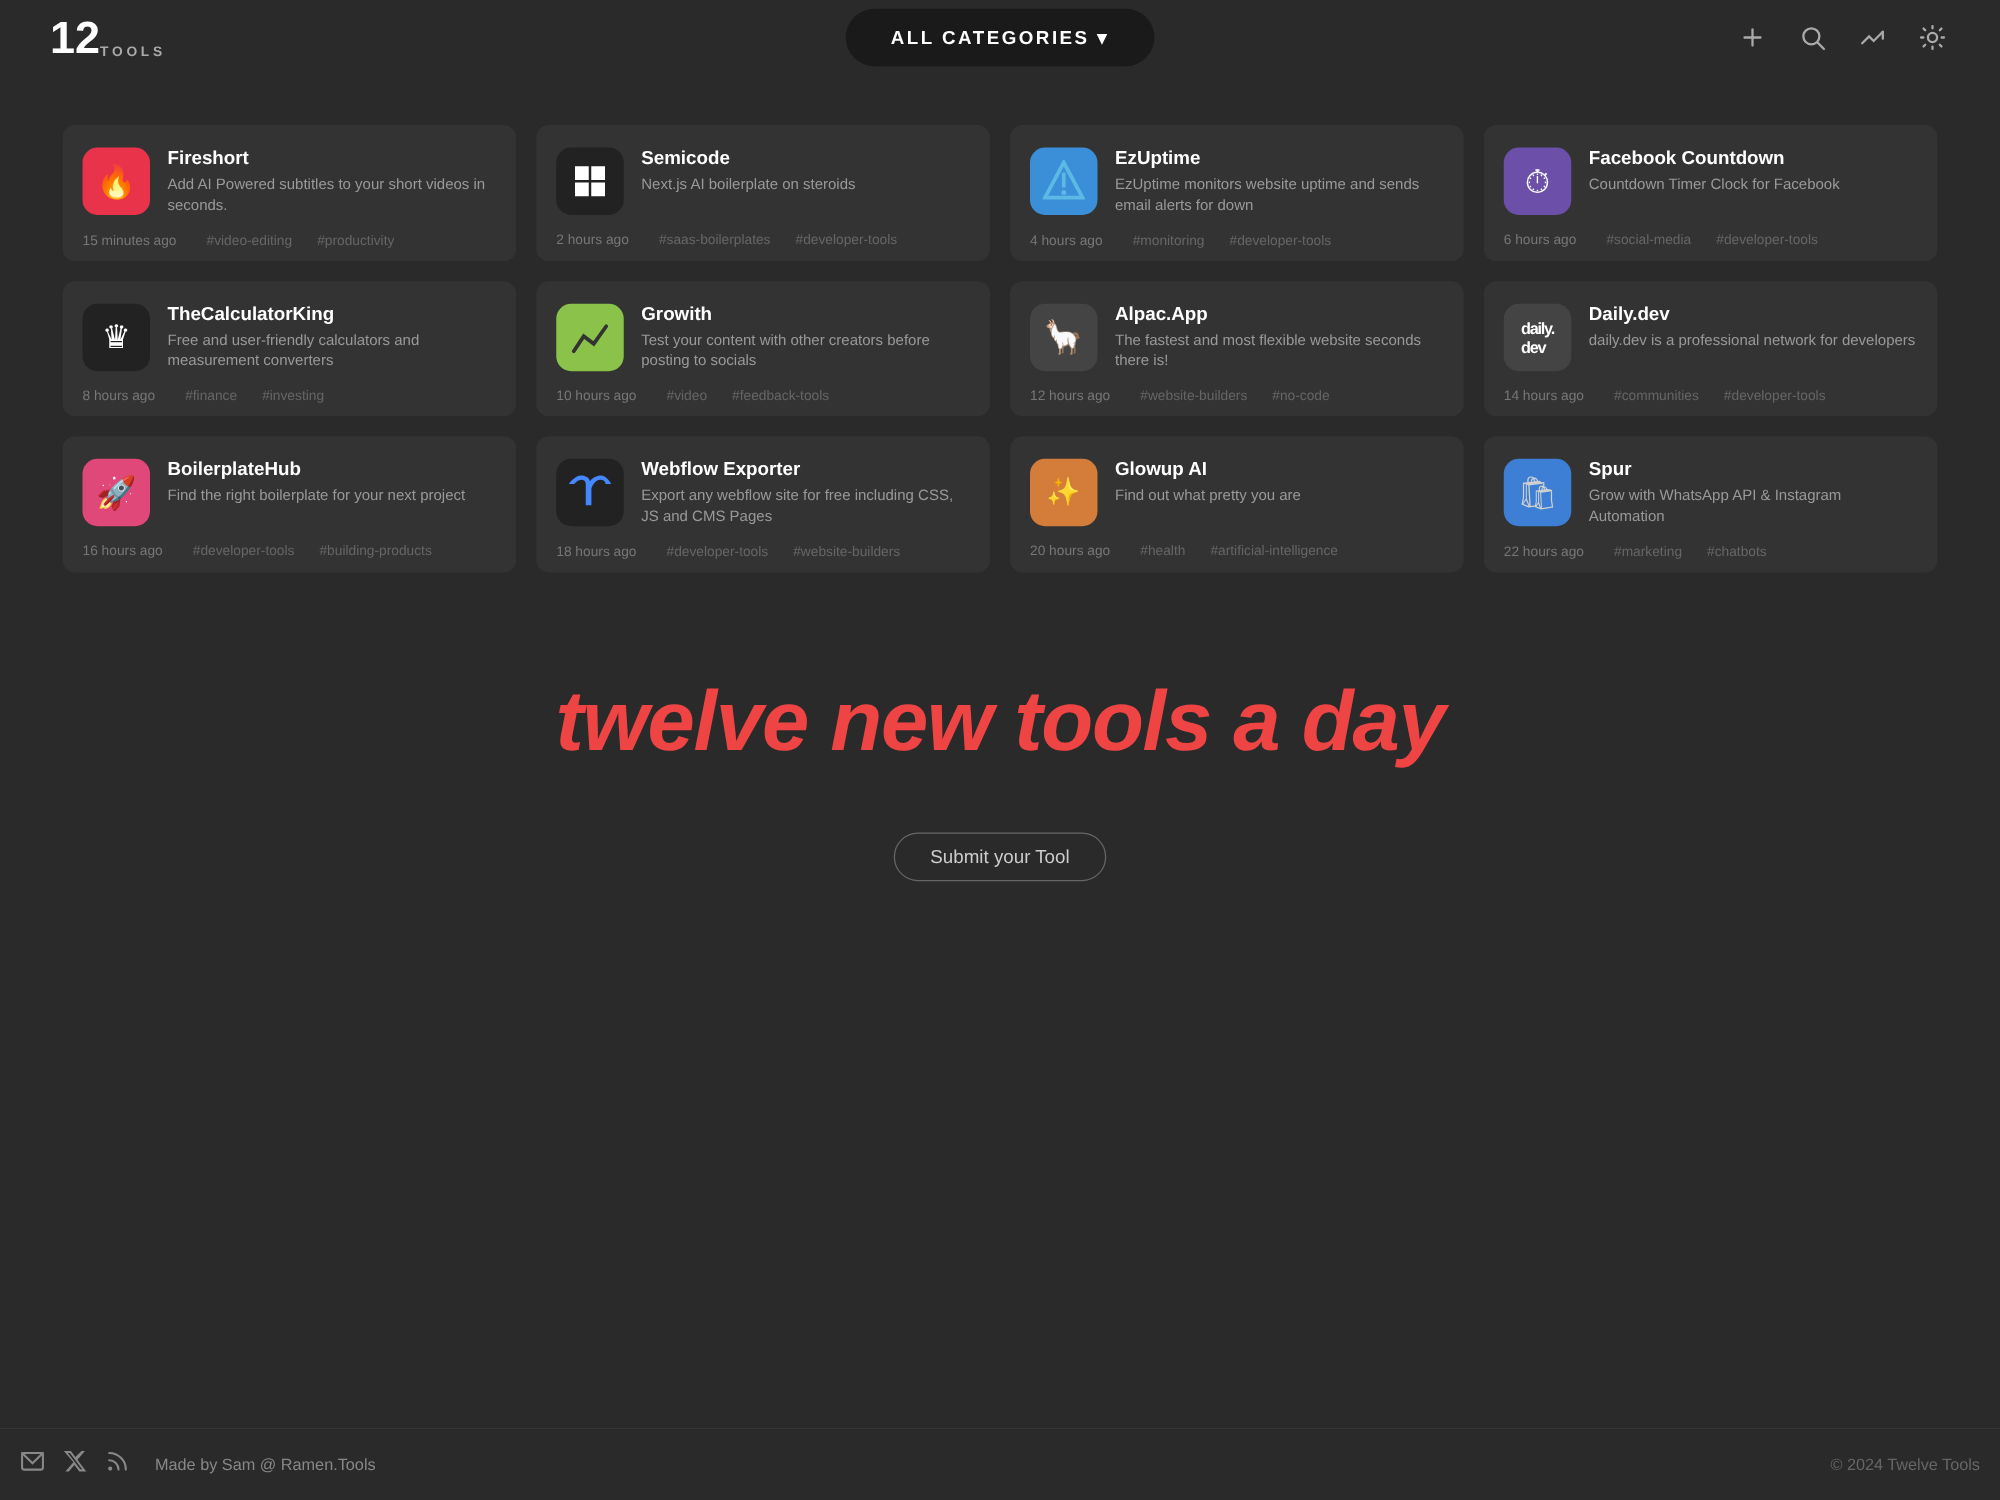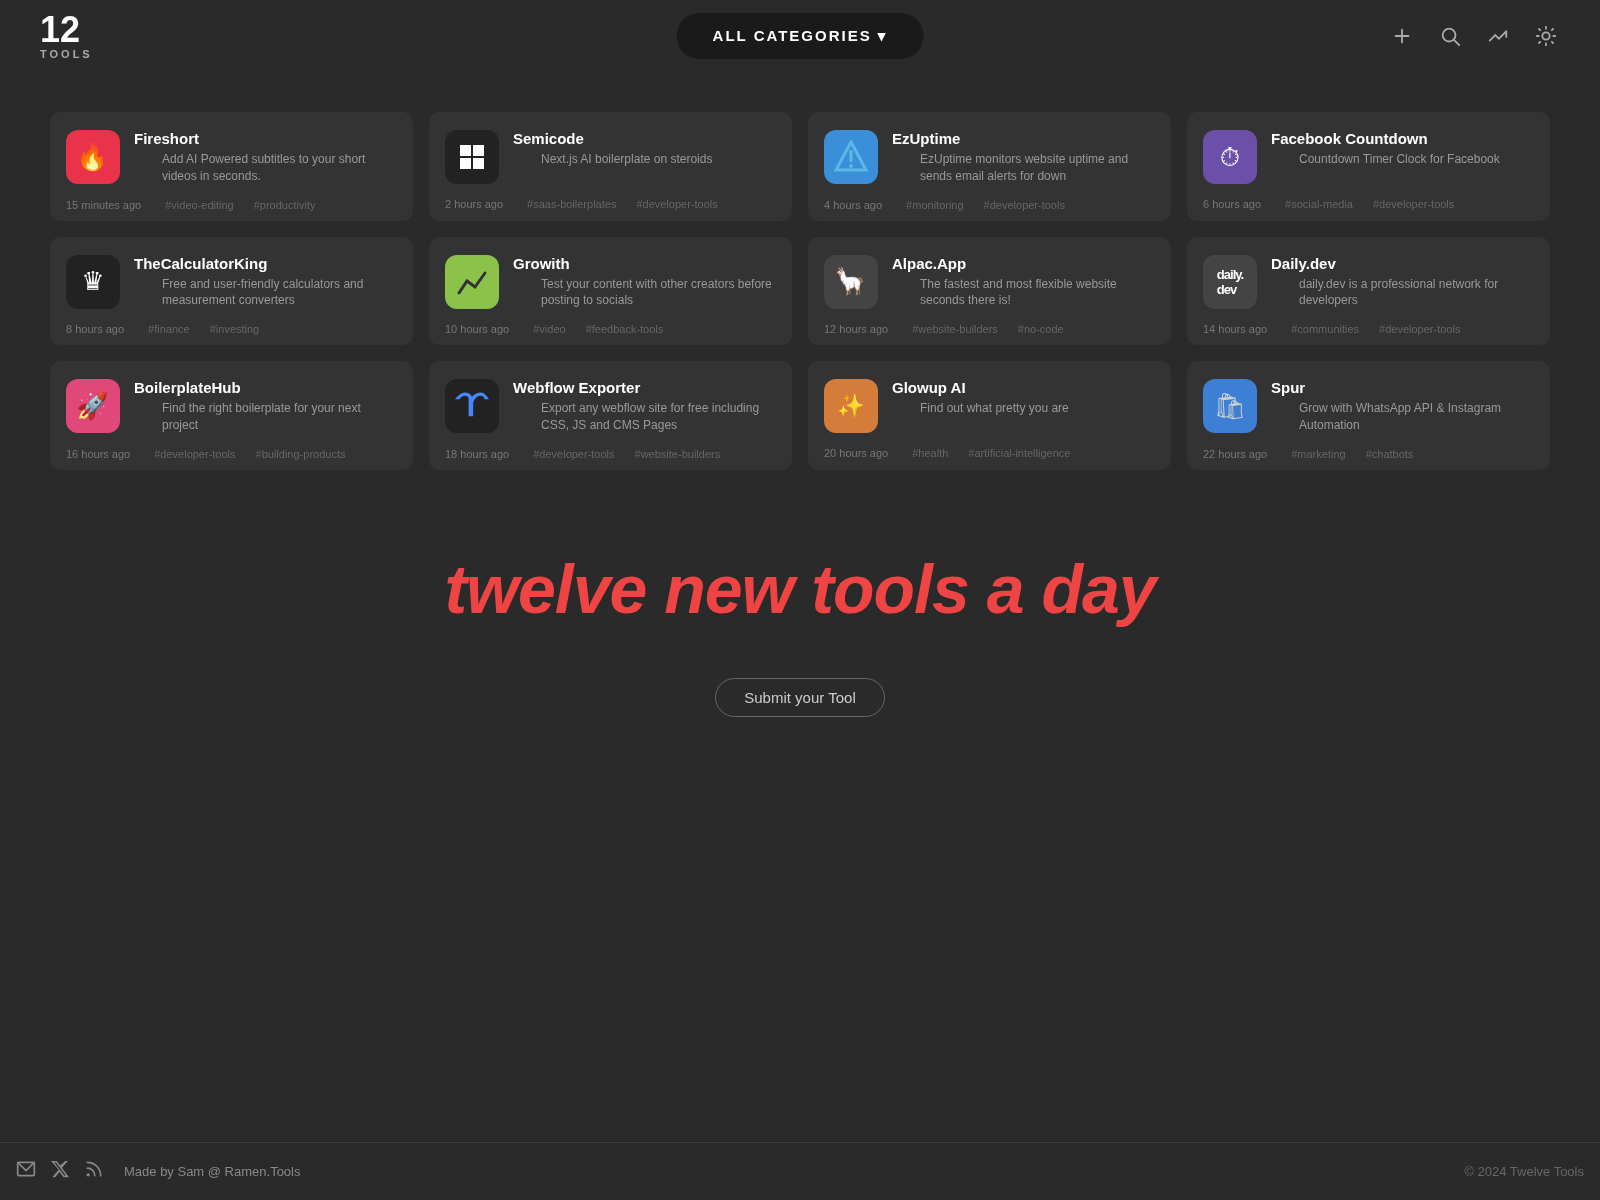--- a/index.html
+++ b/index.html
@@ -14,22 +14,22 @@
     
     .header {
       display: flex;
       align-items: center;
       justify-content: space-between;
       padding: 12px 40px;
       position: relative;
     }
     .logo {
       display: flex;
-      flex-direction: column;
-      align-items: flex-start;
+      flex-direction: row;
+      align-items: flex-end;
       cursor: pointer;
     }
     .logo-number {
       font-size: 36px;
       font-weight: 700;
       color: #ffffff;
       line-height: 1;
     }
     .logo-text {
       font-size: 11px;
@@ -108,21 +108,20 @@
     .tool-name {
       font-size: 15px;
       font-weight: 600;
       color: #ffffff;
       margin-bottom: 4px;
     }
     .tool-desc {
       font-size: 12px;
       color: #999999;
       line-height: 1.4;
-      margin-left: 28px;
     }
     .tool-footer {
       display: flex;
       align-items: center;
       gap: 20px;
       flex-wrap: wrap;
     }
     .tool-time {
       font-size: 11px;
       color: #777777;

